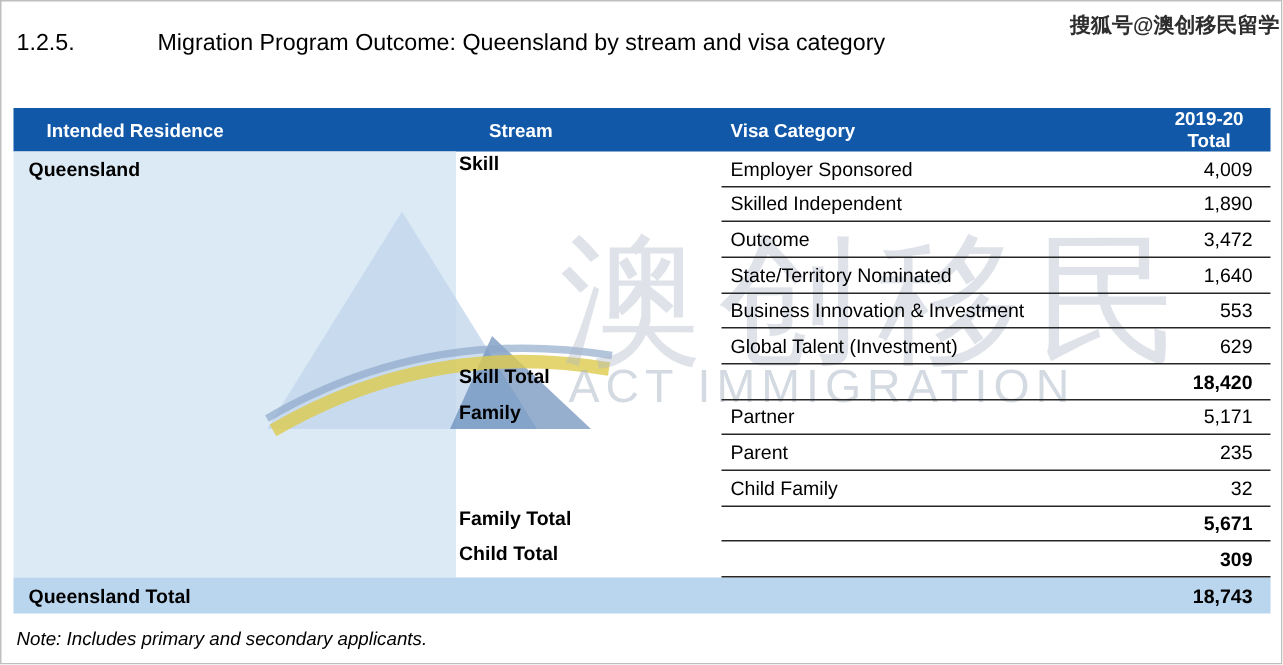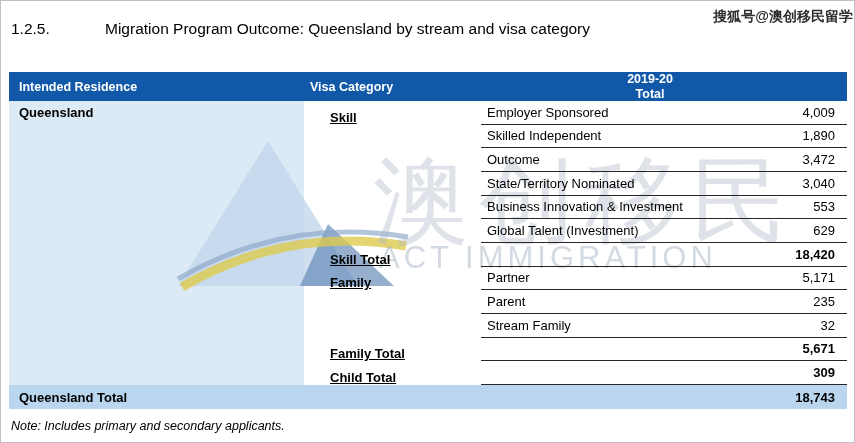--- a/index.html
+++ b/index.html
@@ -30,28 +30,28 @@
   .page-title{position:absolute; left:104px; top:19px; font-size:15.5px; white-space:nowrap;}
   .sohu{
     position:absolute; right:3px; top:7px; font-size:14px; font-weight:bold; color:#2e2e2e;
     text-shadow:-1px -1px 0 #fff, 1px -1px 0 #fff, -1px 1px 0 #fff, 1px 1px 0 #fff;
   }
   .thead{
     position:absolute; left:8px; top:71px; width:838px; height:29px;
     display:grid; grid-template-columns:295px 177px 210px 1fr;
     color:#fff; font-size:12.5px; font-weight:bold; align-items:center;
   }
-  .thead .hc{padding-left:10px;}
+  .thead .hc{padding-left:22px;}
   .thead .hc3{padding-left:6px;}
   .h-total{justify-self:end; text-align:center; padding-right:18px; line-height:1.2;}
   .h-total span{display:block;}
   .tbody{position:absolute; left:8px; top:100px; width:838px; height:284px; font-size:13px;}
   .trow{display:grid; grid-template-columns:295px 177px 1fr; height:23.666px;}
   .c-res{padding-left:10px; font-weight:bold; display:flex; align-items:center;}
-  .c-stream{padding-left:26px; font-weight:bold; display:flex; align-items:flex-end;text-decoration:underline;}
+  .c-stream{padding-left:2px; font-weight:bold; display:flex; align-items:flex-start;}
   .c-line{
     display:flex; justify-content:space-between; align-items:center;
     border-bottom:1px solid #262626; padding:0 12px 0 6px;
   }
   .value-label{text-align:right;}
   .b{font-weight:bold;}
   .trow-total{
     position:absolute; left:8px; top:384px; width:838px; height:24px;
     display:flex; justify-content:space-between; align-items:center;
     font-size:13px; font-weight:bold;
@@ -82,20 +82,21 @@
     <div class="wm-en">ACT IMMIGRATION</div>
   </div>
 
   <div class="content-layer">
     <span class="sec-num">1.2.5.</span>
     <span class="page-title">Migration Program Outcome: Queensland by stream and visa category</span>
     <div class="sohu">搜狐号@澳创移民留学</div>
 
     <div class="thead">
       <div class="hc">Intended Residence</div>
+      <div class="hc">Stream</div>
       <div class="hc hc3">Visa Category</div>
       <div class="h-total">
         <span>2019-20</span>
         <span>Total</span>
       </div>
     </div>
 
     <div class="tbody">
   <div class="trow">
     <div class="c-res">Queensland</div>
@@ -130,21 +131,21 @@
     </div>
   </div>
 
   <div class="trow">
     <div class="c-res"></div>
     <div class="c-stream">
       <span class="stream-label"></span>
     </div>
     <div class="c-line">
       <span class="visa-label">State/Territory Nominated</span>
-      <span class="value-label">3,040</span>
+      <span class="value-label">1,640</span>
     </div>
   </div>
 
   <div class="trow">
     <div class="c-res"></div>
     <div class="c-stream">
       <span class="stream-label"></span>
     </div>
     <div class="c-line">
       <span class="visa-label">Business Innovation &amp; Investment</span>
@@ -195,21 +196,21 @@
       <span class="value-label">235</span>
     </div>
   </div>
 
   <div class="trow">
     <div class="c-res"></div>
     <div class="c-stream">
       <span class="stream-label"></span>
     </div>
     <div class="c-line">
-      <span class="visa-label">Stream Family</span>
+      <span class="visa-label">Child Family</span>
       <span class="value-label">32</span>
     </div>
   </div>
 
   <div class="trow">
     <div class="c-res"></div>
     <div class="c-stream">
       <span class="stream-label">Family Total</span>
     </div>
     <div class="c-line">

